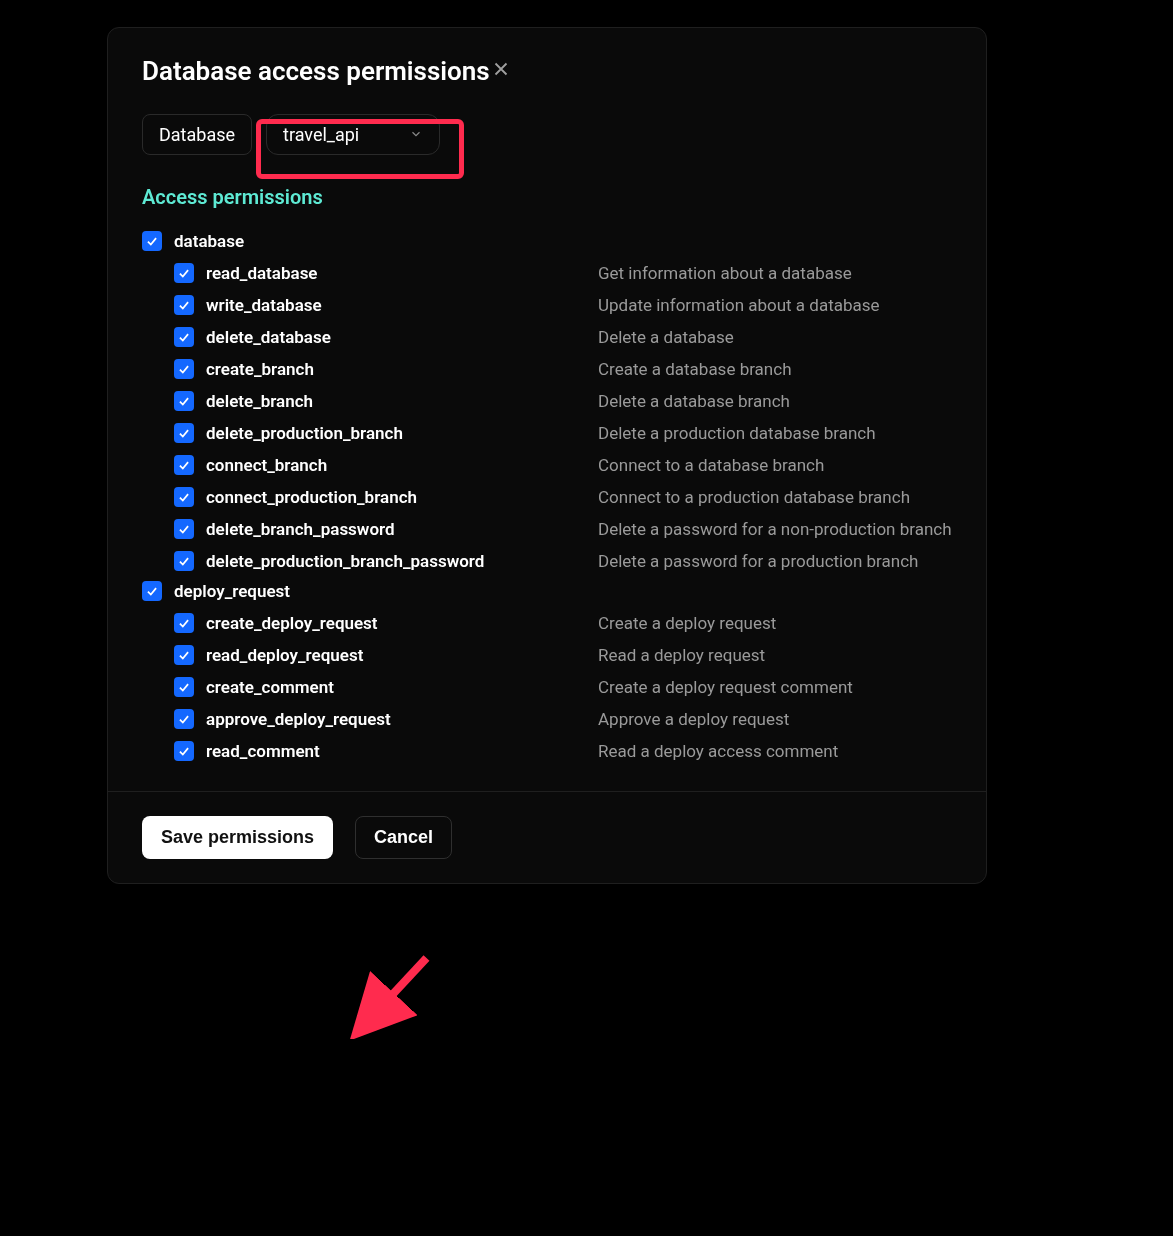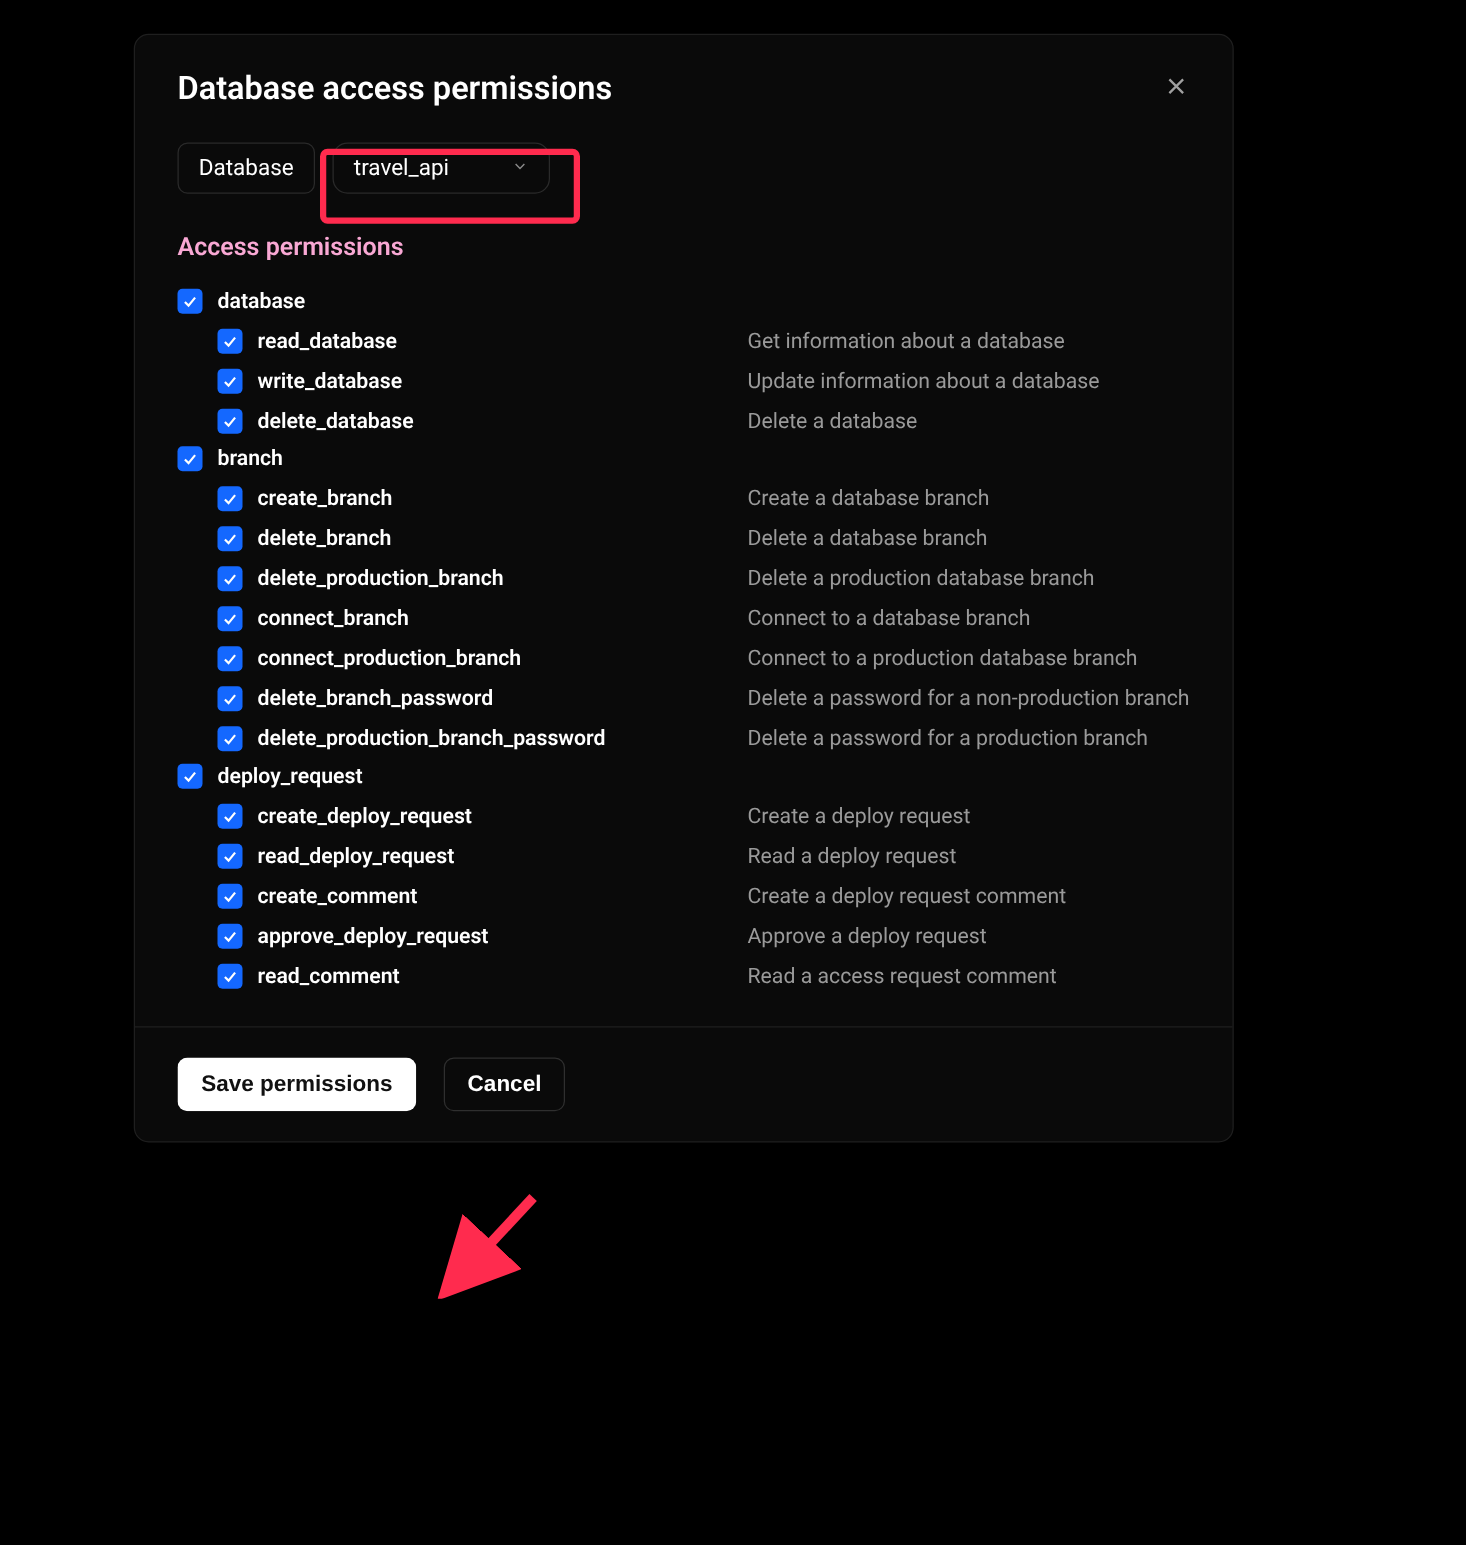--- a/index.html
+++ b/index.html
@@ -10,21 +10,20 @@
     left: 107px; top: 27px;
     width: 880px;
     background: #0a0a0a;
     border: 1px solid #1f1f1f;
     border-radius: 12px;
     display: flex;
     flex-direction: column;
   }
   .modal-header {
     display: flex;
-    justify-content: space-between;
     align-items: center;
     padding: 28px 34px 10px 34px;
   }
   .modal-title { color: #fff; font-size: 26px; font-weight: 600; }
   .close-icon { color: #a0a0a0; cursor: pointer; }
   .close-icon svg { width: 22px; height: 22px; stroke: currentColor; }
 
   .db-row { display: flex; gap: 14px; align-items: center; padding: 18px 34px 8px 34px; }
   .db-label-box {
     border: 1px solid #2a2a2a;
@@ -46,21 +45,21 @@
   .db-select .chev { color: #8a8a8a; margin-left: 22px; }
   .db-select .chev svg { width: 14px; height: 14px; stroke: currentColor; }
 
   .highlight-box {
     position: absolute;
     border: 5px solid #ff2b4e;
     border-radius: 6px;
     pointer-events: none;
   }
 
-  .section-title { color: #f9a8d4; font-size: 20px; font-weight: 600; padding: 22px 34px 12px 34px; }
+  .section-title { color: #5eead4; font-size: 20px; font-weight: 600; padding: 22px 34px 12px 34px; }
 
   .perm-list { padding: 0 34px 18px 34px; }
   .group-row { display: flex; align-items: center; gap: 12px; margin-top: 10px; }
   .perm-row { display: flex; align-items: center; margin-top: 12px; gap: 48px; }
   .perm-left { display: flex; align-items: center; gap: 12px; min-width: 408px; padding-left: 32px; }
   .perm-desc { color: #9a9a9a; font-size: 17px; }
   .perm-name, .group-name { color: #fff; font-size: 17px; font-weight: 600; }
 
   .cb {
     width: 20px; height: 20px;
@@ -161,111 +160,103 @@
           <div class="perm-left">
             <div class="cb">
               <svg viewBox="0 0 24 24">
                 <polyline points="5,13 10,18 19,7"></polyline>
               </svg>
             </div>
             <div class="perm-name">delete_database</div>
           </div>
           <div class="perm-desc">Delete a database</div>
         </div>
+        <div class="perm-row">
+          <div class="perm-left">
+            <div class="cb">
+              <svg viewBox="0 0 24 24">
+                <polyline points="5,13 10,18 19,7"></polyline>
+              </svg>
+            </div>
+            <div class="perm-name">create_branch</div>
+          </div>
+          <div class="perm-desc">Create a database branch</div>
+        </div>
+        <div class="perm-row">
+          <div class="perm-left">
+            <div class="cb">
+              <svg viewBox="0 0 24 24">
+                <polyline points="5,13 10,18 19,7"></polyline>
+              </svg>
+            </div>
+            <div class="perm-name">delete_branch</div>
+          </div>
+          <div class="perm-desc">Delete a database branch</div>
+        </div>
+        <div class="perm-row">
+          <div class="perm-left">
+            <div class="cb">
+              <svg viewBox="0 0 24 24">
+                <polyline points="5,13 10,18 19,7"></polyline>
+              </svg>
+            </div>
+            <div class="perm-name">delete_production_branch</div>
+          </div>
+          <div class="perm-desc">Delete a production database branch</div>
+        </div>
+        <div class="perm-row">
+          <div class="perm-left">
+            <div class="cb">
+              <svg viewBox="0 0 24 24">
+                <polyline points="5,13 10,18 19,7"></polyline>
+              </svg>
+            </div>
+            <div class="perm-name">connect_branch</div>
+          </div>
+          <div class="perm-desc">Connect to a database branch</div>
+        </div>
+        <div class="perm-row">
+          <div class="perm-left">
+            <div class="cb">
+              <svg viewBox="0 0 24 24">
+                <polyline points="5,13 10,18 19,7"></polyline>
+              </svg>
+            </div>
+            <div class="perm-name">connect_production_branch</div>
+          </div>
+          <div class="perm-desc">Connect to a production database branch</div>
+        </div>
+        <div class="perm-row">
+          <div class="perm-left">
+            <div class="cb">
+              <svg viewBox="0 0 24 24">
+                <polyline points="5,13 10,18 19,7"></polyline>
+              </svg>
+            </div>
+            <div class="perm-name">delete_branch_password</div>
+          </div>
+          <div class="perm-desc">Delete a password for a non-production branch</div>
+        </div>
+        <div class="perm-row">
+          <div class="perm-left">
+            <div class="cb">
+              <svg viewBox="0 0 24 24">
+                <polyline points="5,13 10,18 19,7"></polyline>
+              </svg>
+            </div>
+            <div class="perm-name">delete_production_branch_password</div>
+          </div>
+          <div class="perm-desc">Delete a password for a production branch</div>
+        </div>
         <div class="group-row">
           <div class="cb">
             <svg viewBox="0 0 24 24">
               <polyline points="5,13 10,18 19,7"></polyline>
             </svg>
           </div>
-          <div class="group-name">branch</div>
-        </div>
-        <div class="perm-row">
-          <div class="perm-left">
-            <div class="cb">
-              <svg viewBox="0 0 24 24">
-                <polyline points="5,13 10,18 19,7"></polyline>
-              </svg>
-            </div>
-            <div class="perm-name">create_branch</div>
-          </div>
-          <div class="perm-desc">Create a database branch</div>
-        </div>
-        <div class="perm-row">
-          <div class="perm-left">
-            <div class="cb">
-              <svg viewBox="0 0 24 24">
-                <polyline points="5,13 10,18 19,7"></polyline>
-              </svg>
-            </div>
-            <div class="perm-name">delete_branch</div>
-          </div>
-          <div class="perm-desc">Delete a database branch</div>
-        </div>
-        <div class="perm-row">
-          <div class="perm-left">
-            <div class="cb">
-              <svg viewBox="0 0 24 24">
-                <polyline points="5,13 10,18 19,7"></polyline>
-              </svg>
-            </div>
-            <div class="perm-name">delete_production_branch</div>
-          </div>
-          <div class="perm-desc">Delete a production database branch</div>
-        </div>
-        <div class="perm-row">
-          <div class="perm-left">
-            <div class="cb">
-              <svg viewBox="0 0 24 24">
-                <polyline points="5,13 10,18 19,7"></polyline>
-              </svg>
-            </div>
-            <div class="perm-name">connect_branch</div>
-          </div>
-          <div class="perm-desc">Connect to a database branch</div>
-        </div>
-        <div class="perm-row">
-          <div class="perm-left">
-            <div class="cb">
-              <svg viewBox="0 0 24 24">
-                <polyline points="5,13 10,18 19,7"></polyline>
-              </svg>
-            </div>
-            <div class="perm-name">connect_production_branch</div>
-          </div>
-          <div class="perm-desc">Connect to a production database branch</div>
-        </div>
-        <div class="perm-row">
-          <div class="perm-left">
-            <div class="cb">
-              <svg viewBox="0 0 24 24">
-                <polyline points="5,13 10,18 19,7"></polyline>
-              </svg>
-            </div>
-            <div class="perm-name">delete_branch_password</div>
-          </div>
-          <div class="perm-desc">Delete a password for a non-production branch</div>
-        </div>
-        <div class="perm-row">
-          <div class="perm-left">
-            <div class="cb">
-              <svg viewBox="0 0 24 24">
-                <polyline points="5,13 10,18 19,7"></polyline>
-              </svg>
-            </div>
-            <div class="perm-name">delete_production_branch_password</div>
-          </div>
-          <div class="perm-desc">Delete a password for a production branch</div>
-        </div>
-        <div class="group-row">
-          <div class="cb">
-            <svg viewBox="0 0 24 24">
-              <polyline points="5,13 10,18 19,7"></polyline>
-            </svg>
-          </div>
           <div class="group-name">deploy_request</div>
         </div>
         <div class="perm-row">
           <div class="perm-left">
             <div class="cb">
               <svg viewBox="0 0 24 24">
                 <polyline points="5,13 10,18 19,7"></polyline>
               </svg>
             </div>
             <div class="perm-name">create_deploy_request</div>
@@ -307,21 +298,21 @@
         </div>
         <div class="perm-row">
           <div class="perm-left">
             <div class="cb">
               <svg viewBox="0 0 24 24">
                 <polyline points="5,13 10,18 19,7"></polyline>
               </svg>
             </div>
             <div class="perm-name">read_comment</div>
           </div>
-          <div class="perm-desc">Read a access request comment</div>
+          <div class="perm-desc">Read a deploy access comment</div>
         </div>
       </div>
 
     <div class="modal-footer">
       <button class="btn btn-primary">Save permissions</button>
       <button class="btn btn-secondary">Cancel</button>
     </div>
 
   </div>
 

